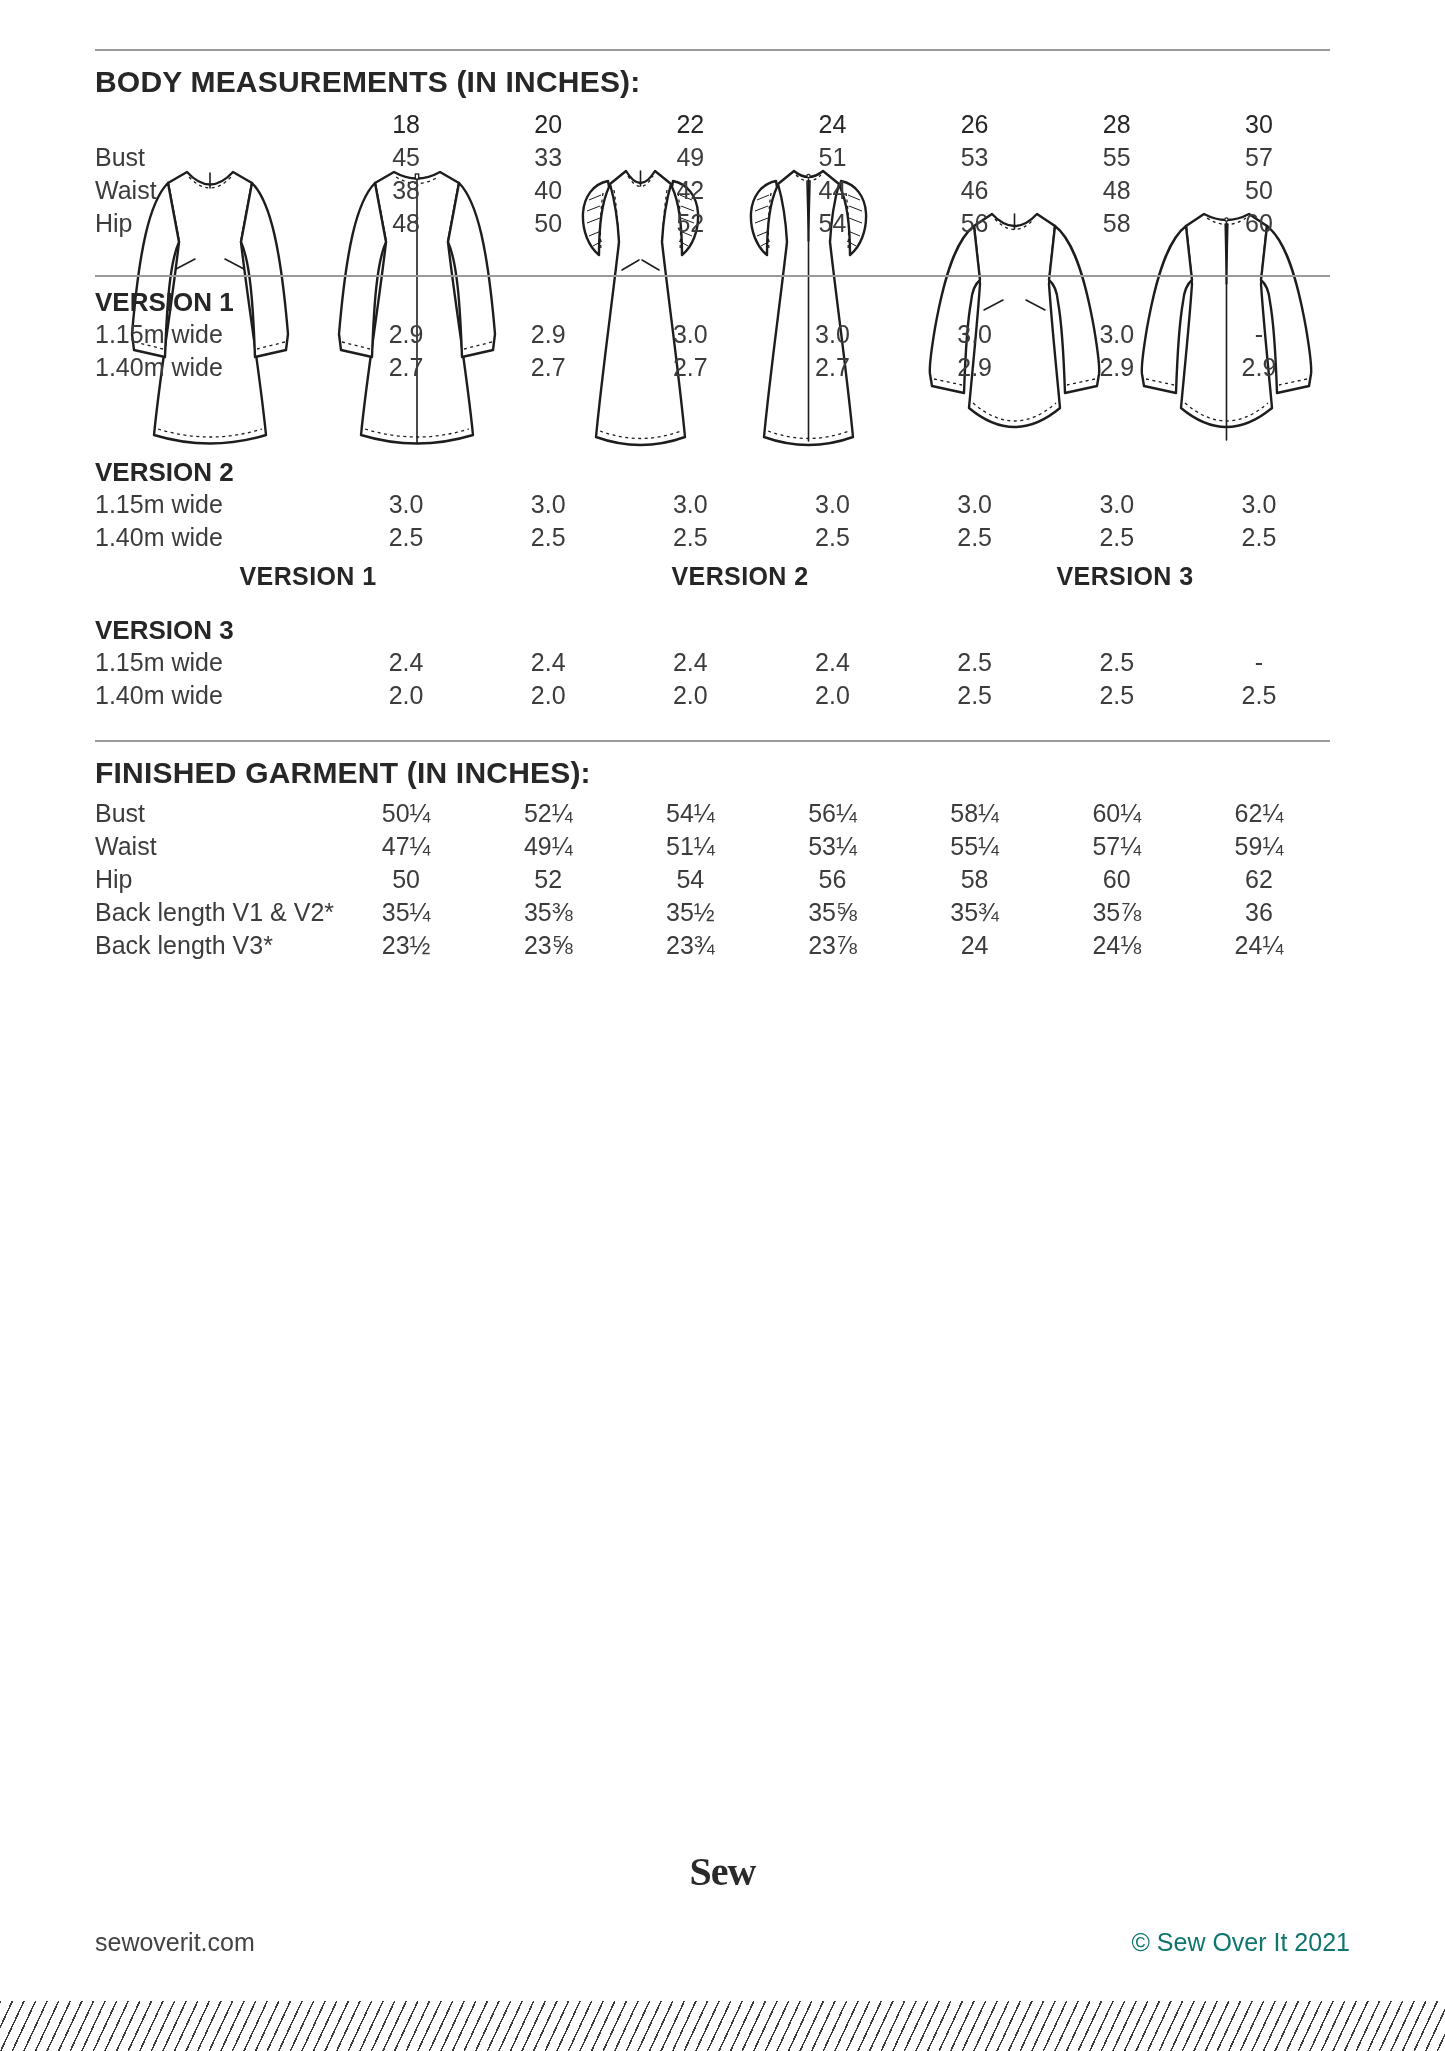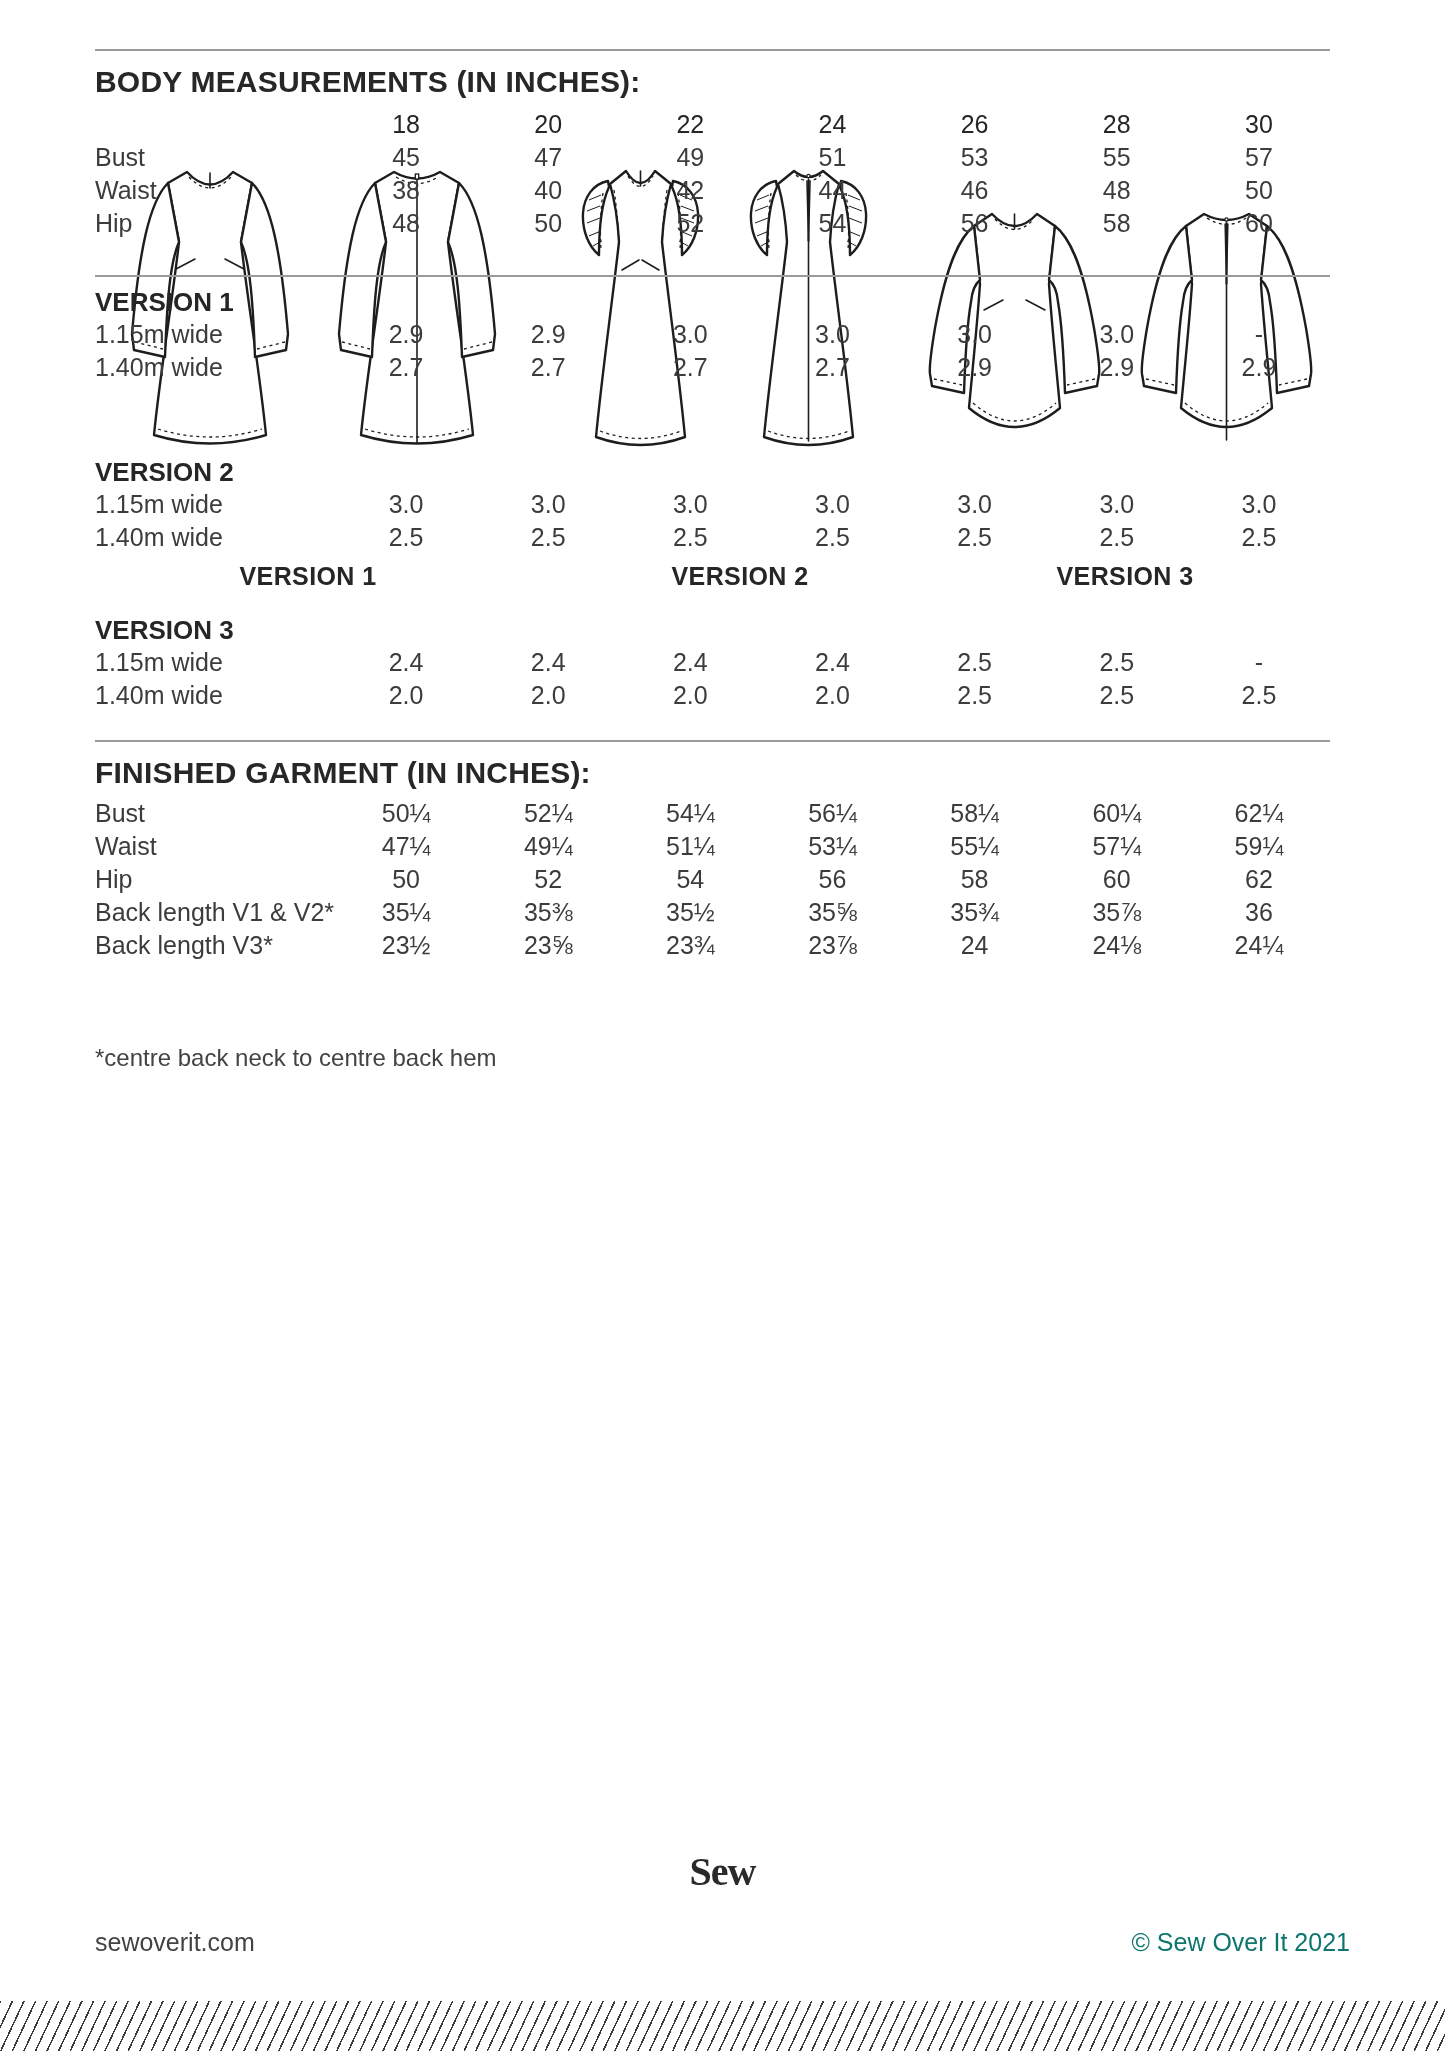--- a/index.html
+++ b/index.html
@@ -204,21 +204,21 @@
     <span class="cell szhead">18</span>
     <span class="cell szhead">20</span>
     <span class="cell szhead">22</span>
     <span class="cell szhead">24</span>
     <span class="cell szhead">26</span>
     <span class="cell szhead">28</span>
     <span class="cell szhead">30</span>
 
     <span class="cell rowlabel">Bust</span>
     <span class="cell">45</span>
-    <span class="cell">47</span>
+    <span class="cell">33</span>
     <span class="cell">49</span>
     <span class="cell">51</span>
     <span class="cell">53</span>
     <span class="cell">55</span>
     <span class="cell">57</span>
 
     <span class="cell rowlabel">Waist</span>
     <span class="cell">38</span>
     <span class="cell">40</span>
     <span class="cell">42</span>
@@ -346,21 +346,20 @@
     <span class="cell rowlabel">Back length V3*</span>
     <span class="cell">23½</span>
     <span class="cell">23⅝</span>
     <span class="cell">23¾</span>
     <span class="cell">23⅞</span>
     <span class="cell">24</span>
     <span class="cell">24⅛</span>
     <span class="cell">24¼</span>
   </div>
 
-  <div class="footnote">*centre back neck to centre back hem</div>
 </div>
 
 <div class="website">sewoverit.com</div>
 <div class="logo">
   <span class="l1">Sew</span>
 </div>
 <div class="copyright">© Sew Over It 2021</div>
 
 <div class="hatch"></div>
 

